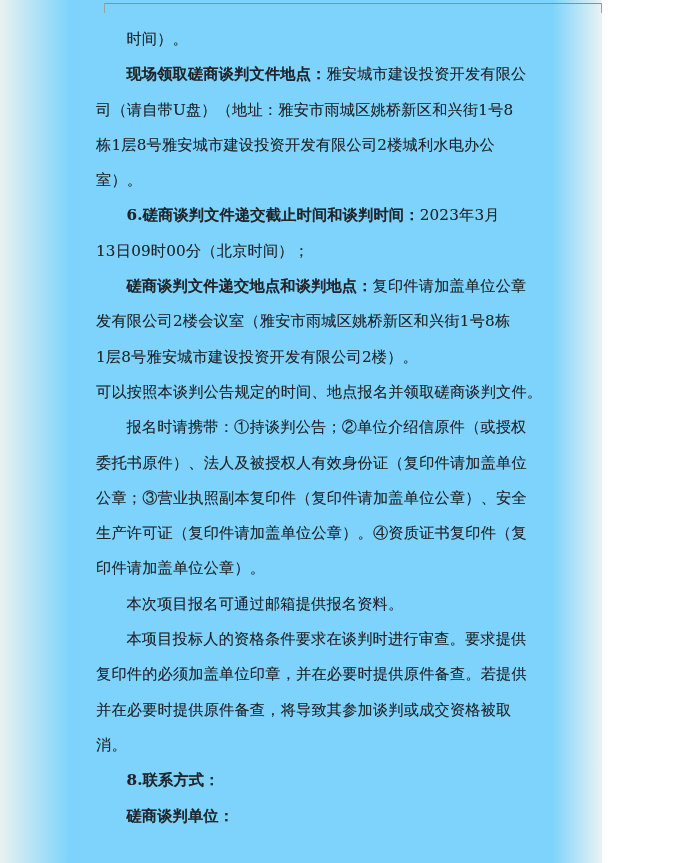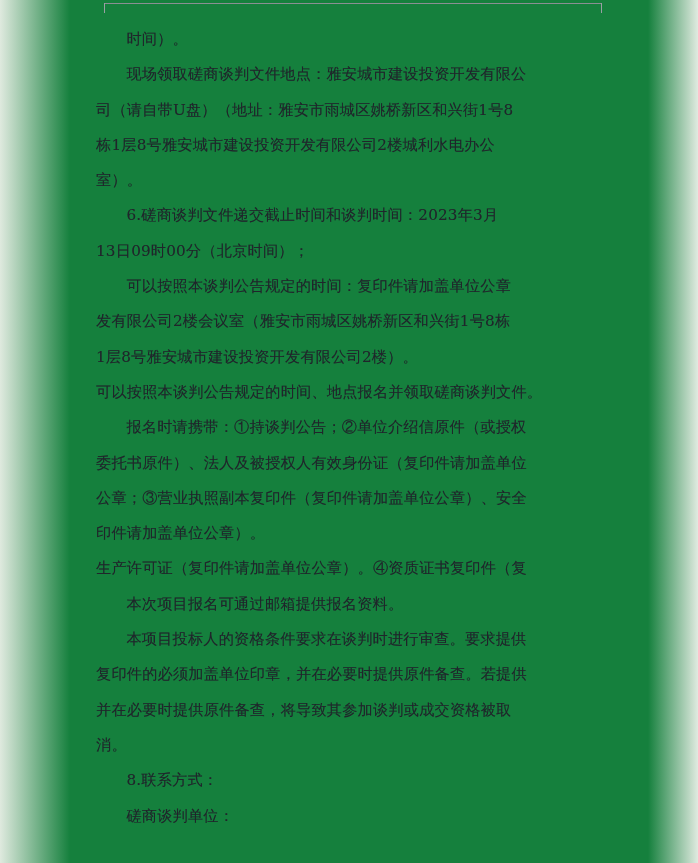--- a/index.html
+++ b/index.html
@@ -8,23 +8,23 @@
     background: #ffffff;
   }
   body {
     width: 698px;
     height: 863px;
     overflow: hidden;
     font-family: "DejaVu Serif", "Liberation Serif", serif;
   }
   .page {
     position: relative;
-    width: 698px;
+    width: 602px;
     height: 863px;
-    background: #15803d;
+    background: #7dd3fc;
   }
   
   .page::before {
     content: "";
     position: absolute;
     left: 0; top: 0; right: 0; bottom: 0;
     background: linear-gradient(90deg, rgba(245,245,240,0.9) 0px, rgba(255,255,255,0) 70px),
                 linear-gradient(270deg, rgba(246,246,242,0.9) 0px, rgba(255,255,255,0) 50px);
     pointer-events: none;
   }
@@ -67,21 +67,21 @@
     text-justify: inter-character;
   }
   p {
     margin: 0;
     text-indent: 0;
   }
   p.indent {
     text-indent: 2em;
   }
   .b {
-    font-weight: normal;
+    font-weight: bold;
   }
   
   .ul {
     text-underline-offset: 3px;
   }
   
   .body-text {
     text-shadow: 0 0 0.4px rgba(32,37,43,0.35);
   }
 </style>
@@ -99,31 +99,31 @@
     <p class="indent"><span>时间）。</span></p>
 
     <p class="indent"><span class="b">现场领取磋商谈判文件地点：</span><span>雅安城市建设投资开发有限公</span></p>
     <p><span>司（请自带U盘）（地址：雅安市雨城区姚桥新区和兴街1号8</span></p>
     <p><span>栋1层8号雅安城市建设投资开发有限公司2楼城利水电办公</span></p>
     <p><span>室）。</span></p>
 
     <p class="indent"><span class="b">6.磋商谈判文件递交截止时间和谈判时间：</span><span class="ul">2023</span><span>年</span><span class="ul">3</span><span>月</span></p>
     <p><span class="ul">13</span><span>日</span><span class="ul">09</span><span>时</span><span class="ul">00</span><span>分（北京时间）；</span></p>
 
-    <p class="indent"><span class="b">可以按照本谈判公告规定的时间：</span><span>复印件请加盖单位公章</span></p>
+    <p class="indent"><span class="b">磋商谈判文件递交地点和谈判地点：</span><span>复印件请加盖单位公章</span></p>
     <p><span>发有限公司2楼会议室（雅安市雨城区姚桥新区和兴街1号8栋</span></p>
     <p><span>1层8号雅安城市建设投资开发有限公司2楼）。</span></p>
 
     <p><span>可以按照本谈判公告规定的时间、地点报名并领取磋商谈判文件。</span></p>
 
     <p class="indent"><span>报名时请携带：①持谈判公告；②单位介绍信原件（或授权</span></p>
     <p><span>委托书原件）、法人及被授权人有效身份证（复印件请加盖单位</span></p>
     <p><span>公章；③营业执照副本复印件（复印件请加盖单位公章）、安全</span></p>
+    <p><span>生产许可证（复印件请加盖单位公章）。④资质证书复印件（复</span></p>
     <p><span>印件请加盖单位公章）。</span></p>
-    <p><span>生产许可证（复印件请加盖单位公章）。④资质证书复印件（复</span></p>
 
     <p class="indent"><span>本次项目报名可通过邮箱提供报名资料。</span></p>
 
     <p class="indent"><span>本项目投标人的资格条件要求在谈判时进行审查。要求提供</span></p>
     <p><span>复印件的必须加盖单位印章，并在必要时提供原件备查。若提供</span></p>
     <p><span>并在必要时提供原件备查，将导致其参加谈判或成交资格被取</span></p>
     <p><span>消。</span></p>
 
     <p class="indent"><span class="b">8.联系方式：</span></p>
     <p class="indent"><span class="b">磋商谈判单位：</span></p>

